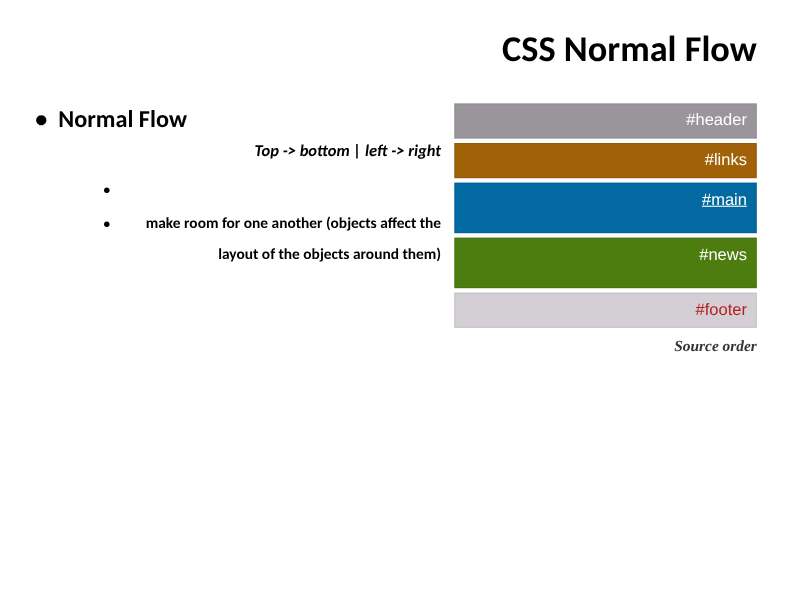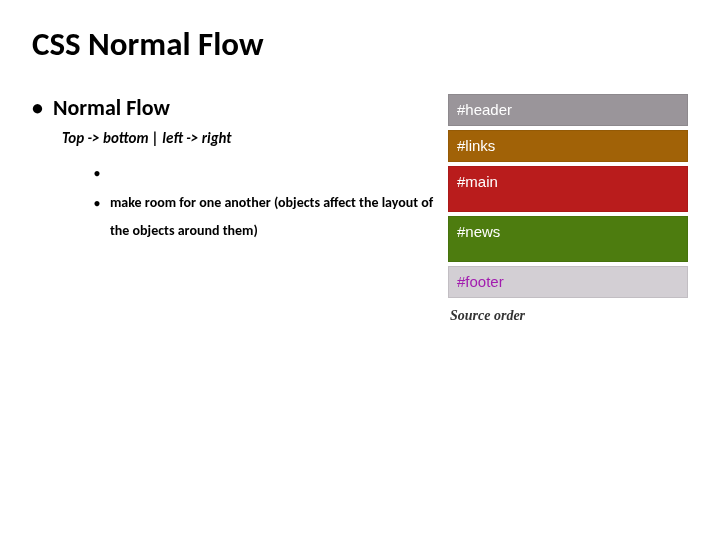--- a/index.html
+++ b/index.html
@@ -1,15 +1,15 @@
 <!DOCTYPE html>
 <html><head>
   <meta charset="utf-8">
   <style>
-    * { margin: 0; padding: 0; box-sizing: border-box; }
+    * { margin: 0; padding: 0; box-sizing: border-box; text-align: right; }
     body {
       width: 720px;
       height: 540px;
       background: #fff;
       font-family: Calibri, Arial, sans-serif;
       color: #000;
       position: relative;
     }
     .slide {
       padding: 24px 32px;
@@ -48,36 +48,36 @@
       display: flex;
       align-items: baseline;
       font-size: 14px;
       font-weight: 700;
       margin-left: 62px;
       line-height: 2.0;
       margin-bottom: 4px;
     }
     .lvl3 .dot { margin-right: 10px; font-size: 12px; }
     .diagram-col {
-      width: 240px;
+      width: 275px;
       display: flex;
       flex-direction: column;
     }
     .blk {
       color: #fff;
       font-family: Arial, sans-serif;
       font-size: 15px;
       padding: 6px 8px;
       border: 1px solid rgba(0,0,0,0.08);
     }
     .blk-header { background: #9a959a; height: 32px; }
     .blk-links  { background: #a16207; height: 32px; margin-top: 4px; }
-    .blk-main   { background: #b91c1c; height: 46px; margin-top: 4px; }
+    .blk-main   { background: #0369a1; height: 46px; margin-top: 4px; text-decoration: underline; }
     .blk-news   { background: #4d7c0f; height: 46px; margin-top: 4px; }
-    .blk-footer { background: #d3cfd4; color: #a21caf; height: 32px; margin-top: 4px; }
+    .blk-footer { background: #d3cfd4; color: #b91c1c; height: 32px; margin-top: 4px; }
     .src-order {
       font-family: Georgia, serif;
       font-style: italic;
       font-size: 14px;
       color: #333;
       margin-top: 10px;
       padding-left: 2px;
       font-weight: bold;
     }
   </style>

